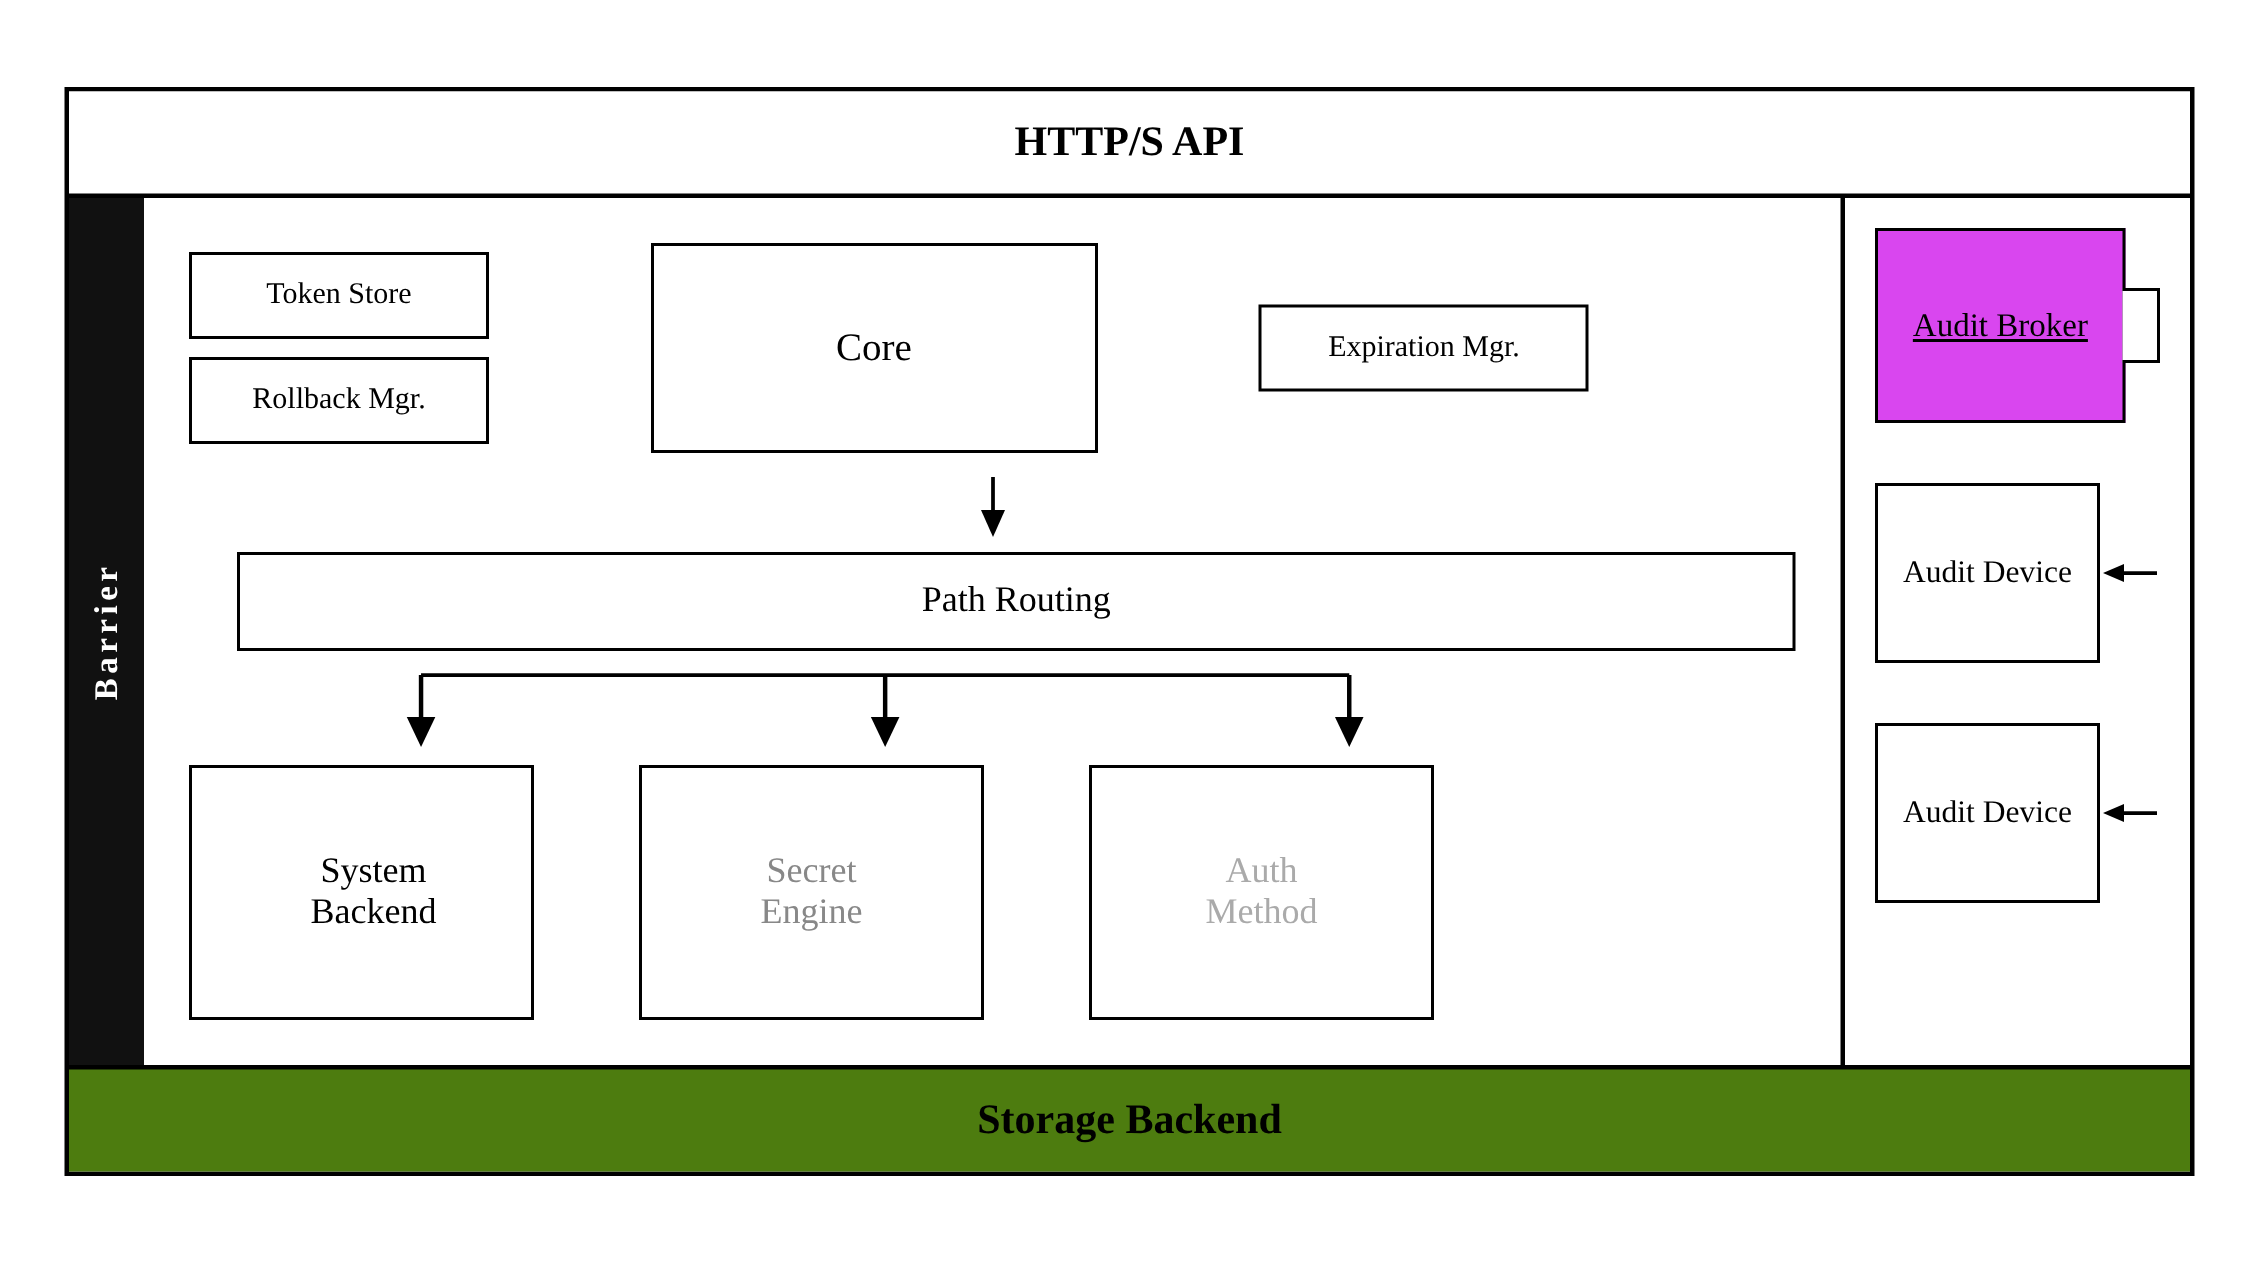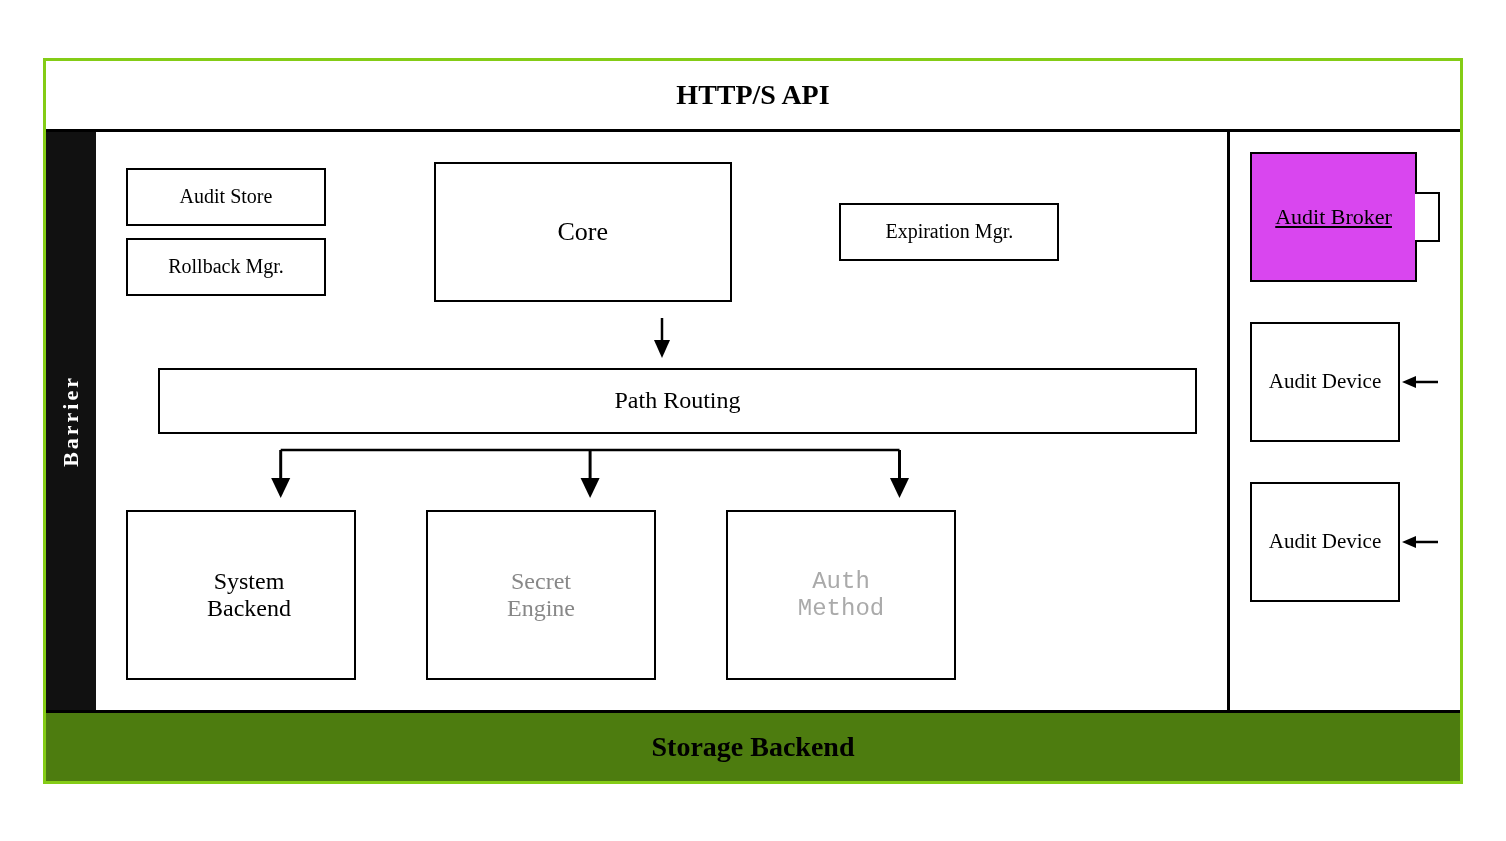--- a/index.html
+++ b/index.html
@@ -15,21 +15,21 @@
       justify-content: center;
       align-items: center;
       min-height: 841px;
       width: 1506px;
     }
 
     .diagram-wrapper {
       width: 1420px;
       display: flex;
       flex-direction: column;
-      border: 3px solid #84cc16;
+      border: 3px solid #000000;
     }
 
     .top-bar {
       border-bottom: 3px solid #000;
       text-align: center;
       padding: 18px 0;
       font-size: 28px;
       font-weight: bold;
       background: #fff;
     }
@@ -202,21 +202,21 @@
     <div class="barrier-label">
       <span class="barrier-text">Barrier</span>
     </div>
 
     <div class="main-content">
 
       <div class="top-row">
 
         <div class="left-col">
           <div class="box box-sm">
-            <span>Audit Store</span>
+            <span>Token Store</span>
           </div>
           <div class="box box-sm">
             <span>Rollback Mgr.</span>
           </div>
         </div>
 
         <div class="center-col">
           <div class="box box-core">
             <span>Core</span>
           </div>
@@ -265,21 +265,21 @@
           <span style="white-space:pre-line;margin-left:16px;">System
 Backend</span>
         </div>
         <div style="width:30px;"></div>
         <div class="box box-backend" style="width:230px; color:#888;">
           <span style="white-space:pre-line; color:#888;">Secret
 Engine</span>
         </div>
         <div style="width:30px;"></div>
         <div class="box box-backend" style="width:230px; color:#aaa;">
-          <span style="white-space:pre-line; color:#aaa;font-family:Liberation Mono, monospace;">Auth
+          <span style="white-space:pre-line; color:#aaa;">Auth
 Method</span>
         </div>
       </div>
 
     </div>
 
     <div class="right-panel">
 
       <div style="display:flex; align-items:center; gap:0;">
         <div class="audit-broker-box">

